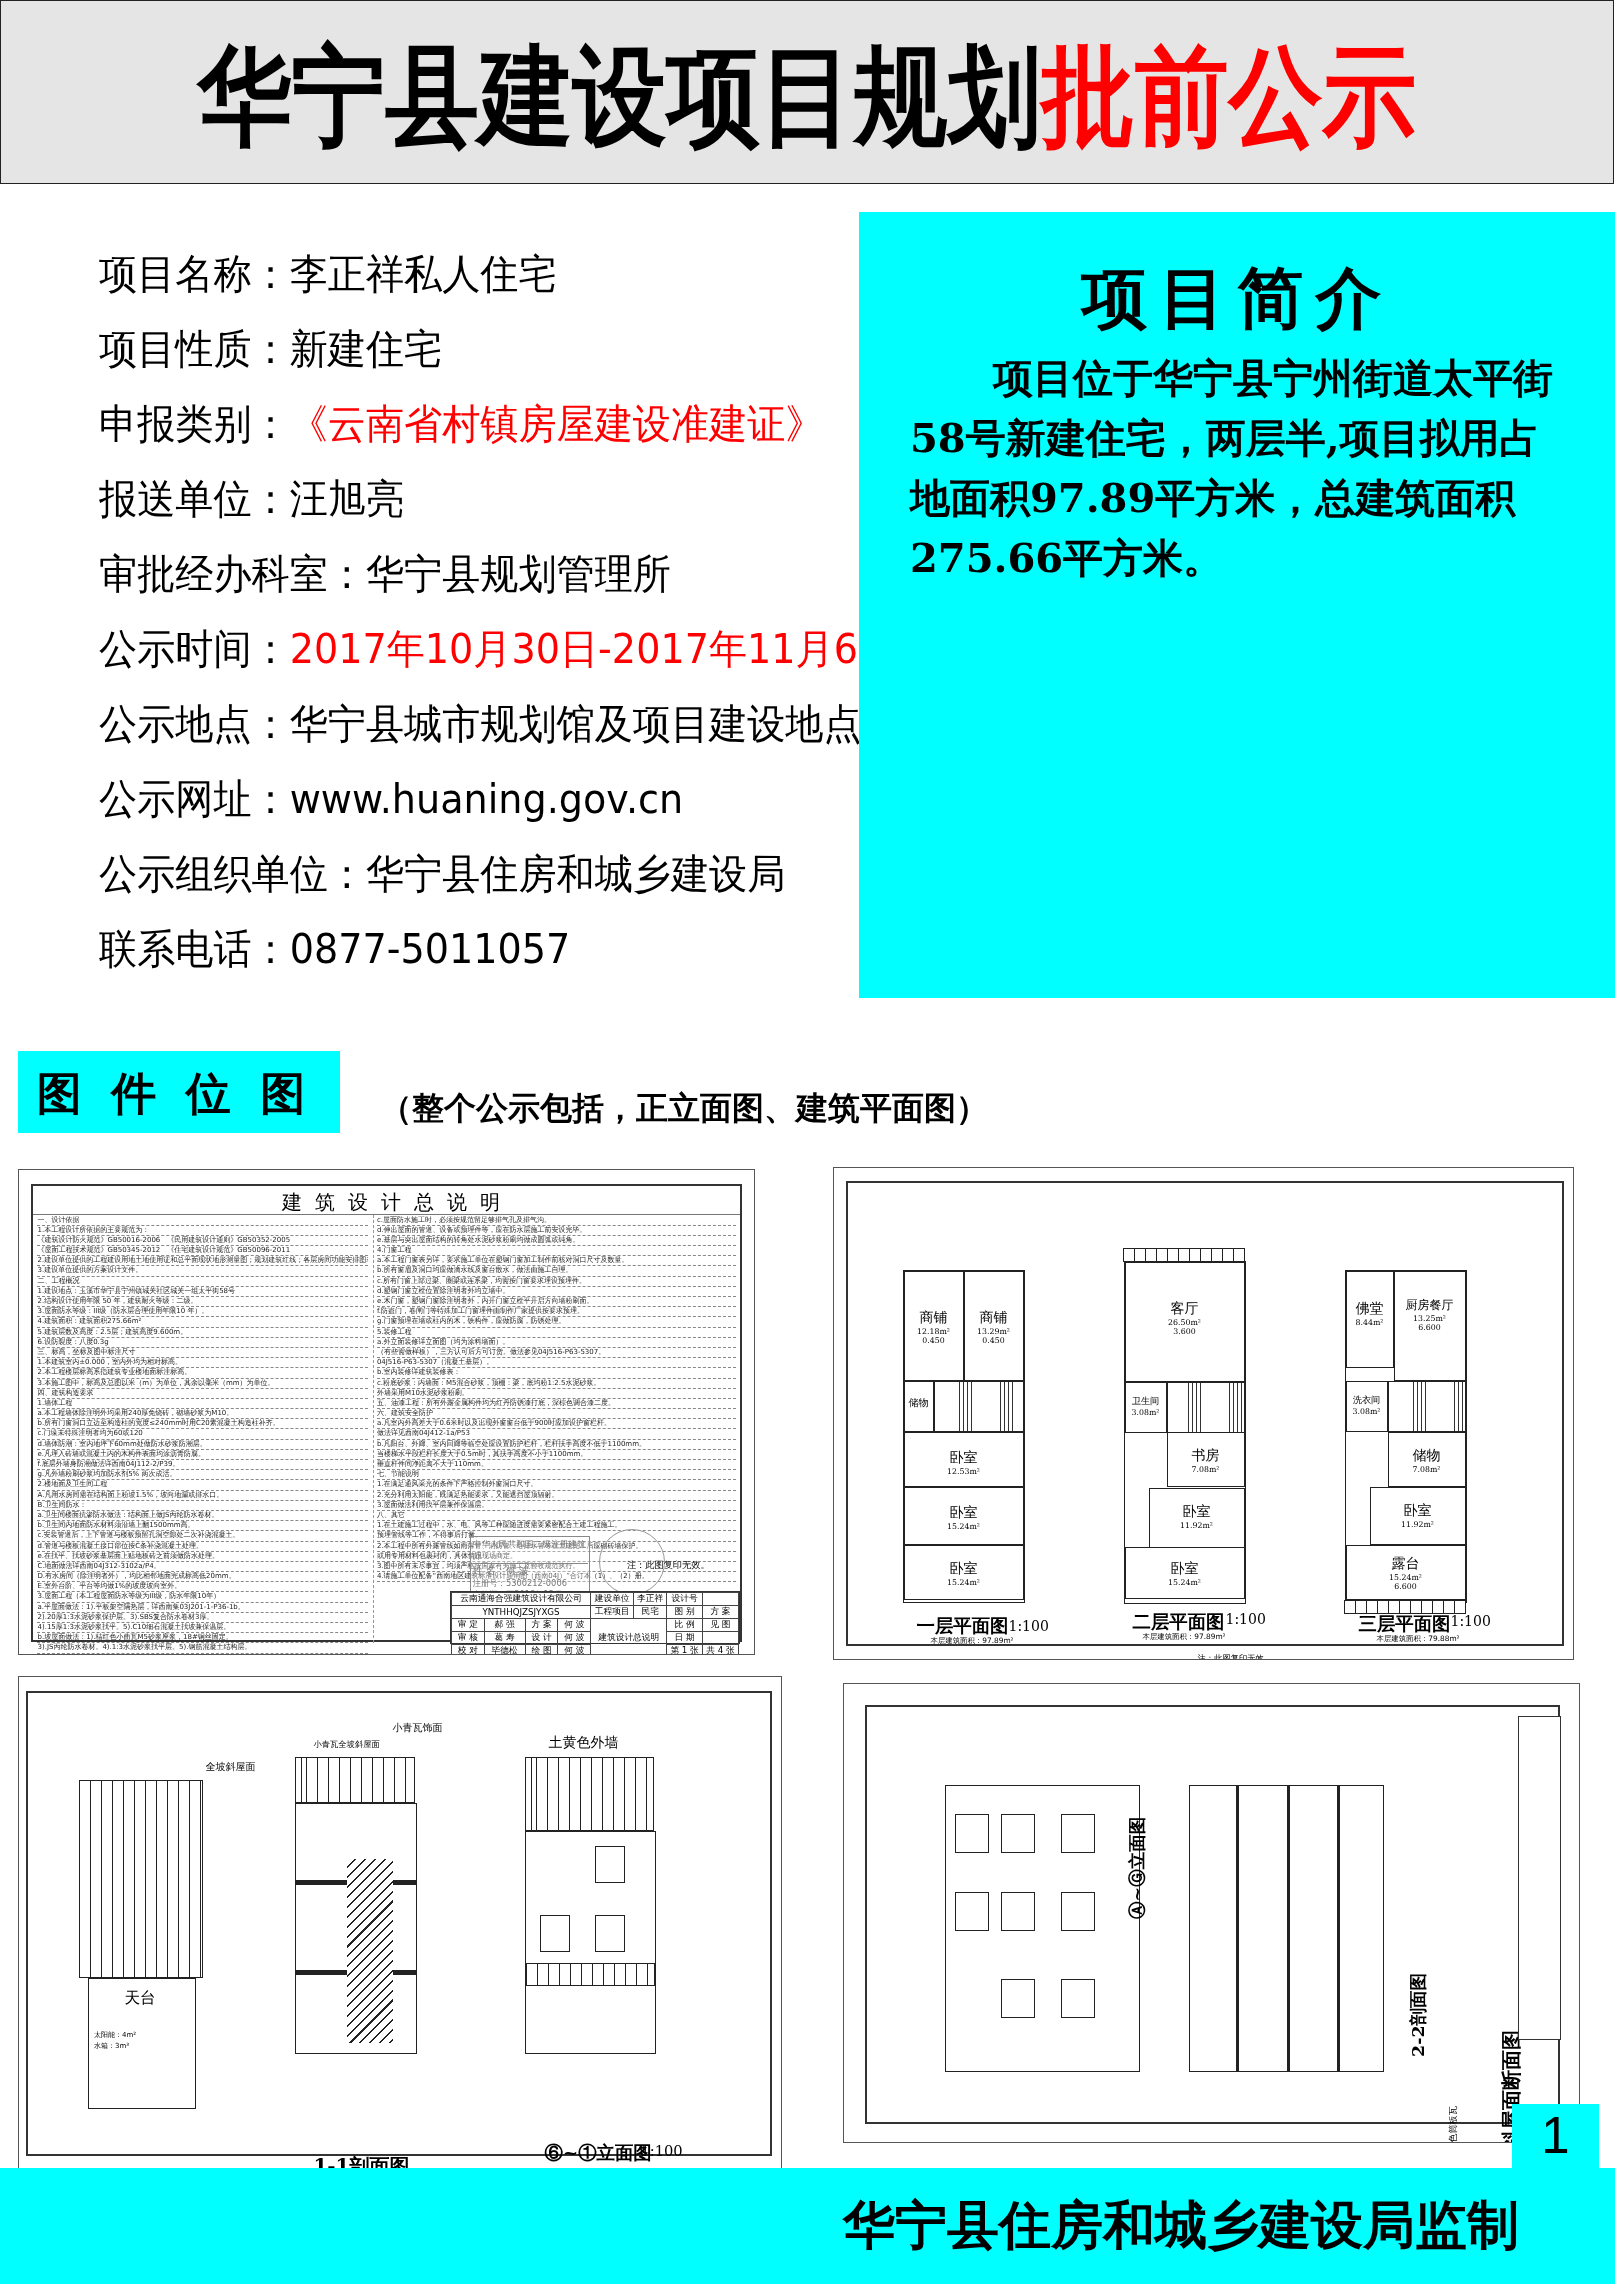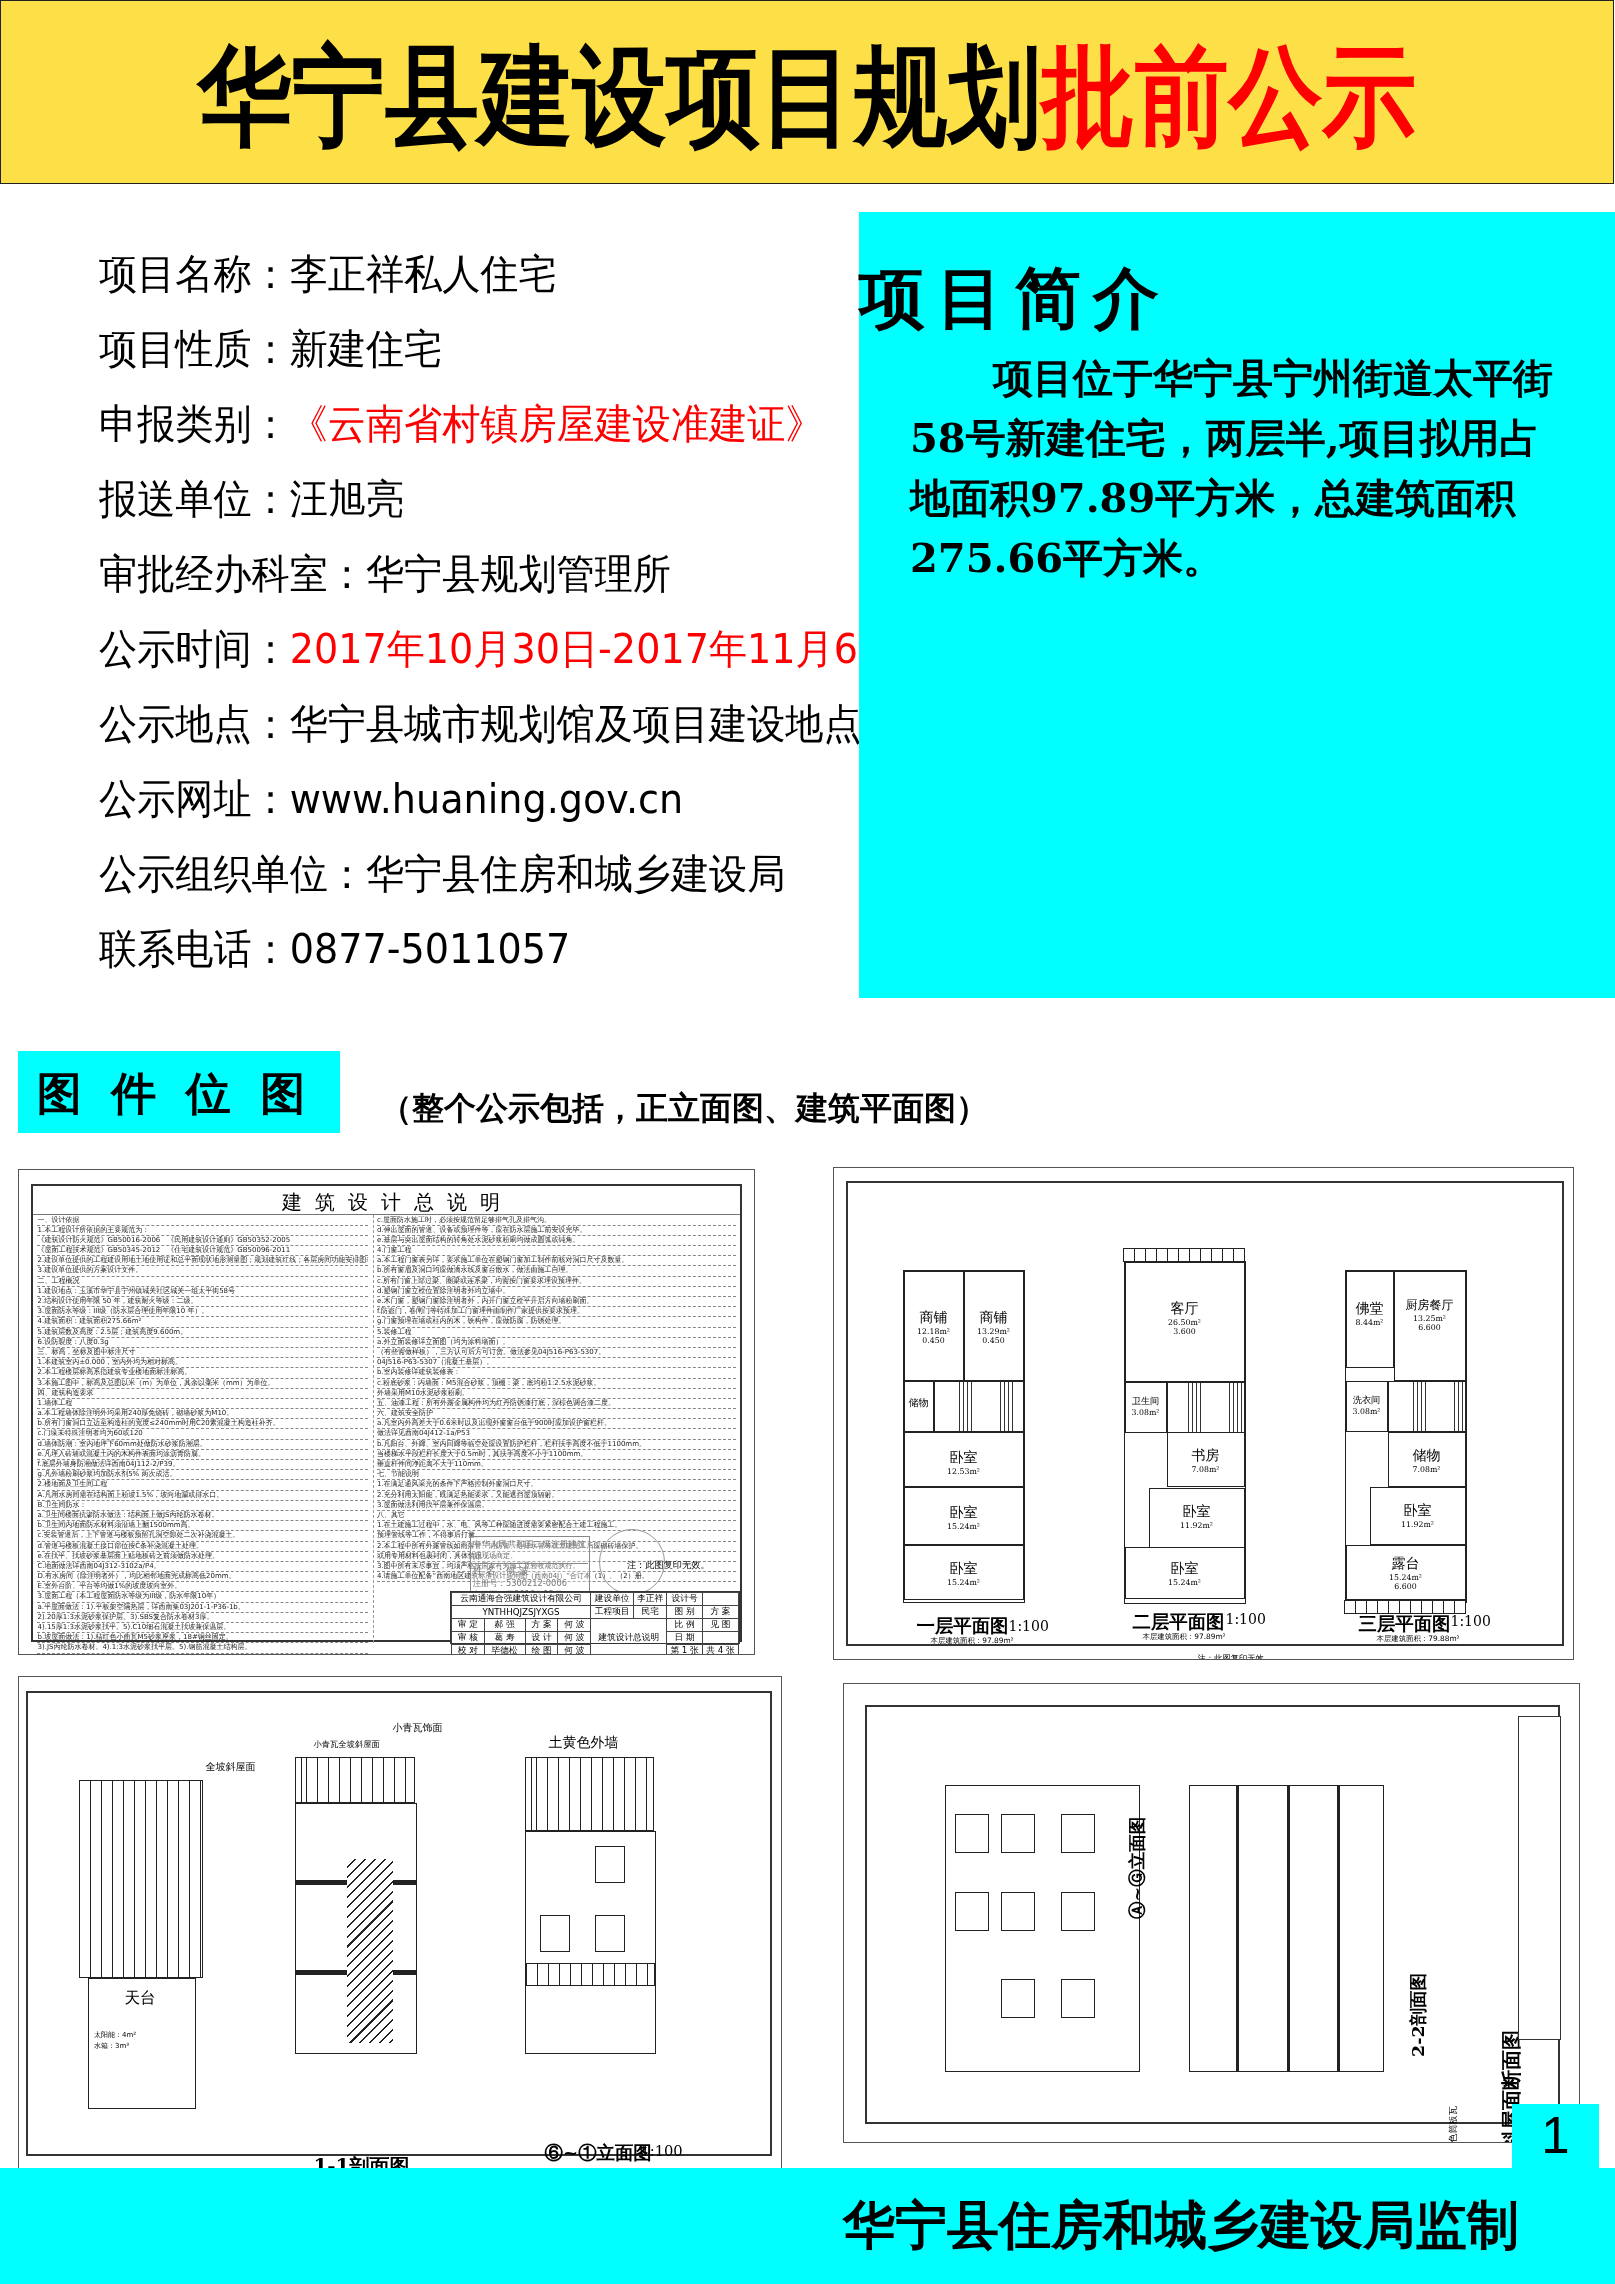--- a/index.html
+++ b/index.html
@@ -1,28 +1,28 @@
 <!DOCTYPE html>
 <html style="font-size:7.4px"><head>
 <meta charset="utf-8">
 <style>
   html,body{margin:0;padding:0;background:#fff;}
   body{width:1616px;height:2284px;position:relative;overflow:hidden;font-family:"DejaVu Sans",sans-serif;color:#000;}
   .abs{position:absolute;}
   
-  #header{left:0;top:0;width:1614px;height:184px;background:#fde047;border:0.9px solid #222;box-sizing:border-box;}
+  #header{left:0;top:0;width:1614px;height:184px;background:#e5e5e5;border:0.9px solid #222;box-sizing:border-box;}
   #header .title{position:absolute;left:0;right:0;top:41px;text-align:center;font-family:"DejaVu Serif",serif;font-weight:bold;font-size:109px;letter-spacing:0;line-height:109px;transform:scaleX(0.86);transform-origin:center;white-space:nowrap;}
   #header .red{color:#ff0000;}
   
   #info{left:99px;top:249px;width:760px;}
   .info-row{height:75px;font-size:41px;line-height:50px;white-space:nowrap;font-family:"DejaVu Sans",sans-serif;transform:scaleX(0.93);transform-origin:left;}
   .info-row .val.red{color:#ff0000;}
   
   #intro{left:859px;top:212px;width:757px;height:786px;background:#00ffff;box-sizing:border-box;}
-  #intro .h{position:absolute;left:0;right:0;top:42px;font-size:66px;font-weight:bold;letter-spacing:12px;font-family:"DejaVu Sans",sans-serif;}
+  #intro .h{position:absolute;left:0;right:0;top:42px;text-align:center;font-size:66px;font-weight:bold;letter-spacing:12px;font-family:"DejaVu Sans",sans-serif;}
   #intro .p{position:absolute;left:51px;width:668px;font-size:40px;line-height:60px;font-weight:bold;font-family:"DejaVu Serif",serif;text-indent:83px;}
   
   #fig-tag{left:18.4px;top:1051px;width:322px;height:82px;background:#00ffff;}
   #fig-tag span{position:absolute;left:18.4px;top:13px;font-size:45px;font-weight:bold;letter-spacing:29.5px;font-family:"DejaVu Serif",serif;}
   #fig-note{left:380px;top:1087px;font-size:32px;font-weight:bold;font-family:"DejaVu Serif",serif;white-space:nowrap;}
   
   .sheet{background:#fff;border:1.4px solid #555;box-sizing:border-box;overflow:hidden;}
   .sheet .inner{position:absolute;border:2.3px solid #333;box-sizing:border-box;}
   .dtitle{font-family:"DejaVu Serif",serif;white-space:nowrap;}
   .tb{position:absolute;border:1.4px solid #333;background:#fff;font-size:8.7px;font-family:"DejaVu Sans",sans-serif;}

